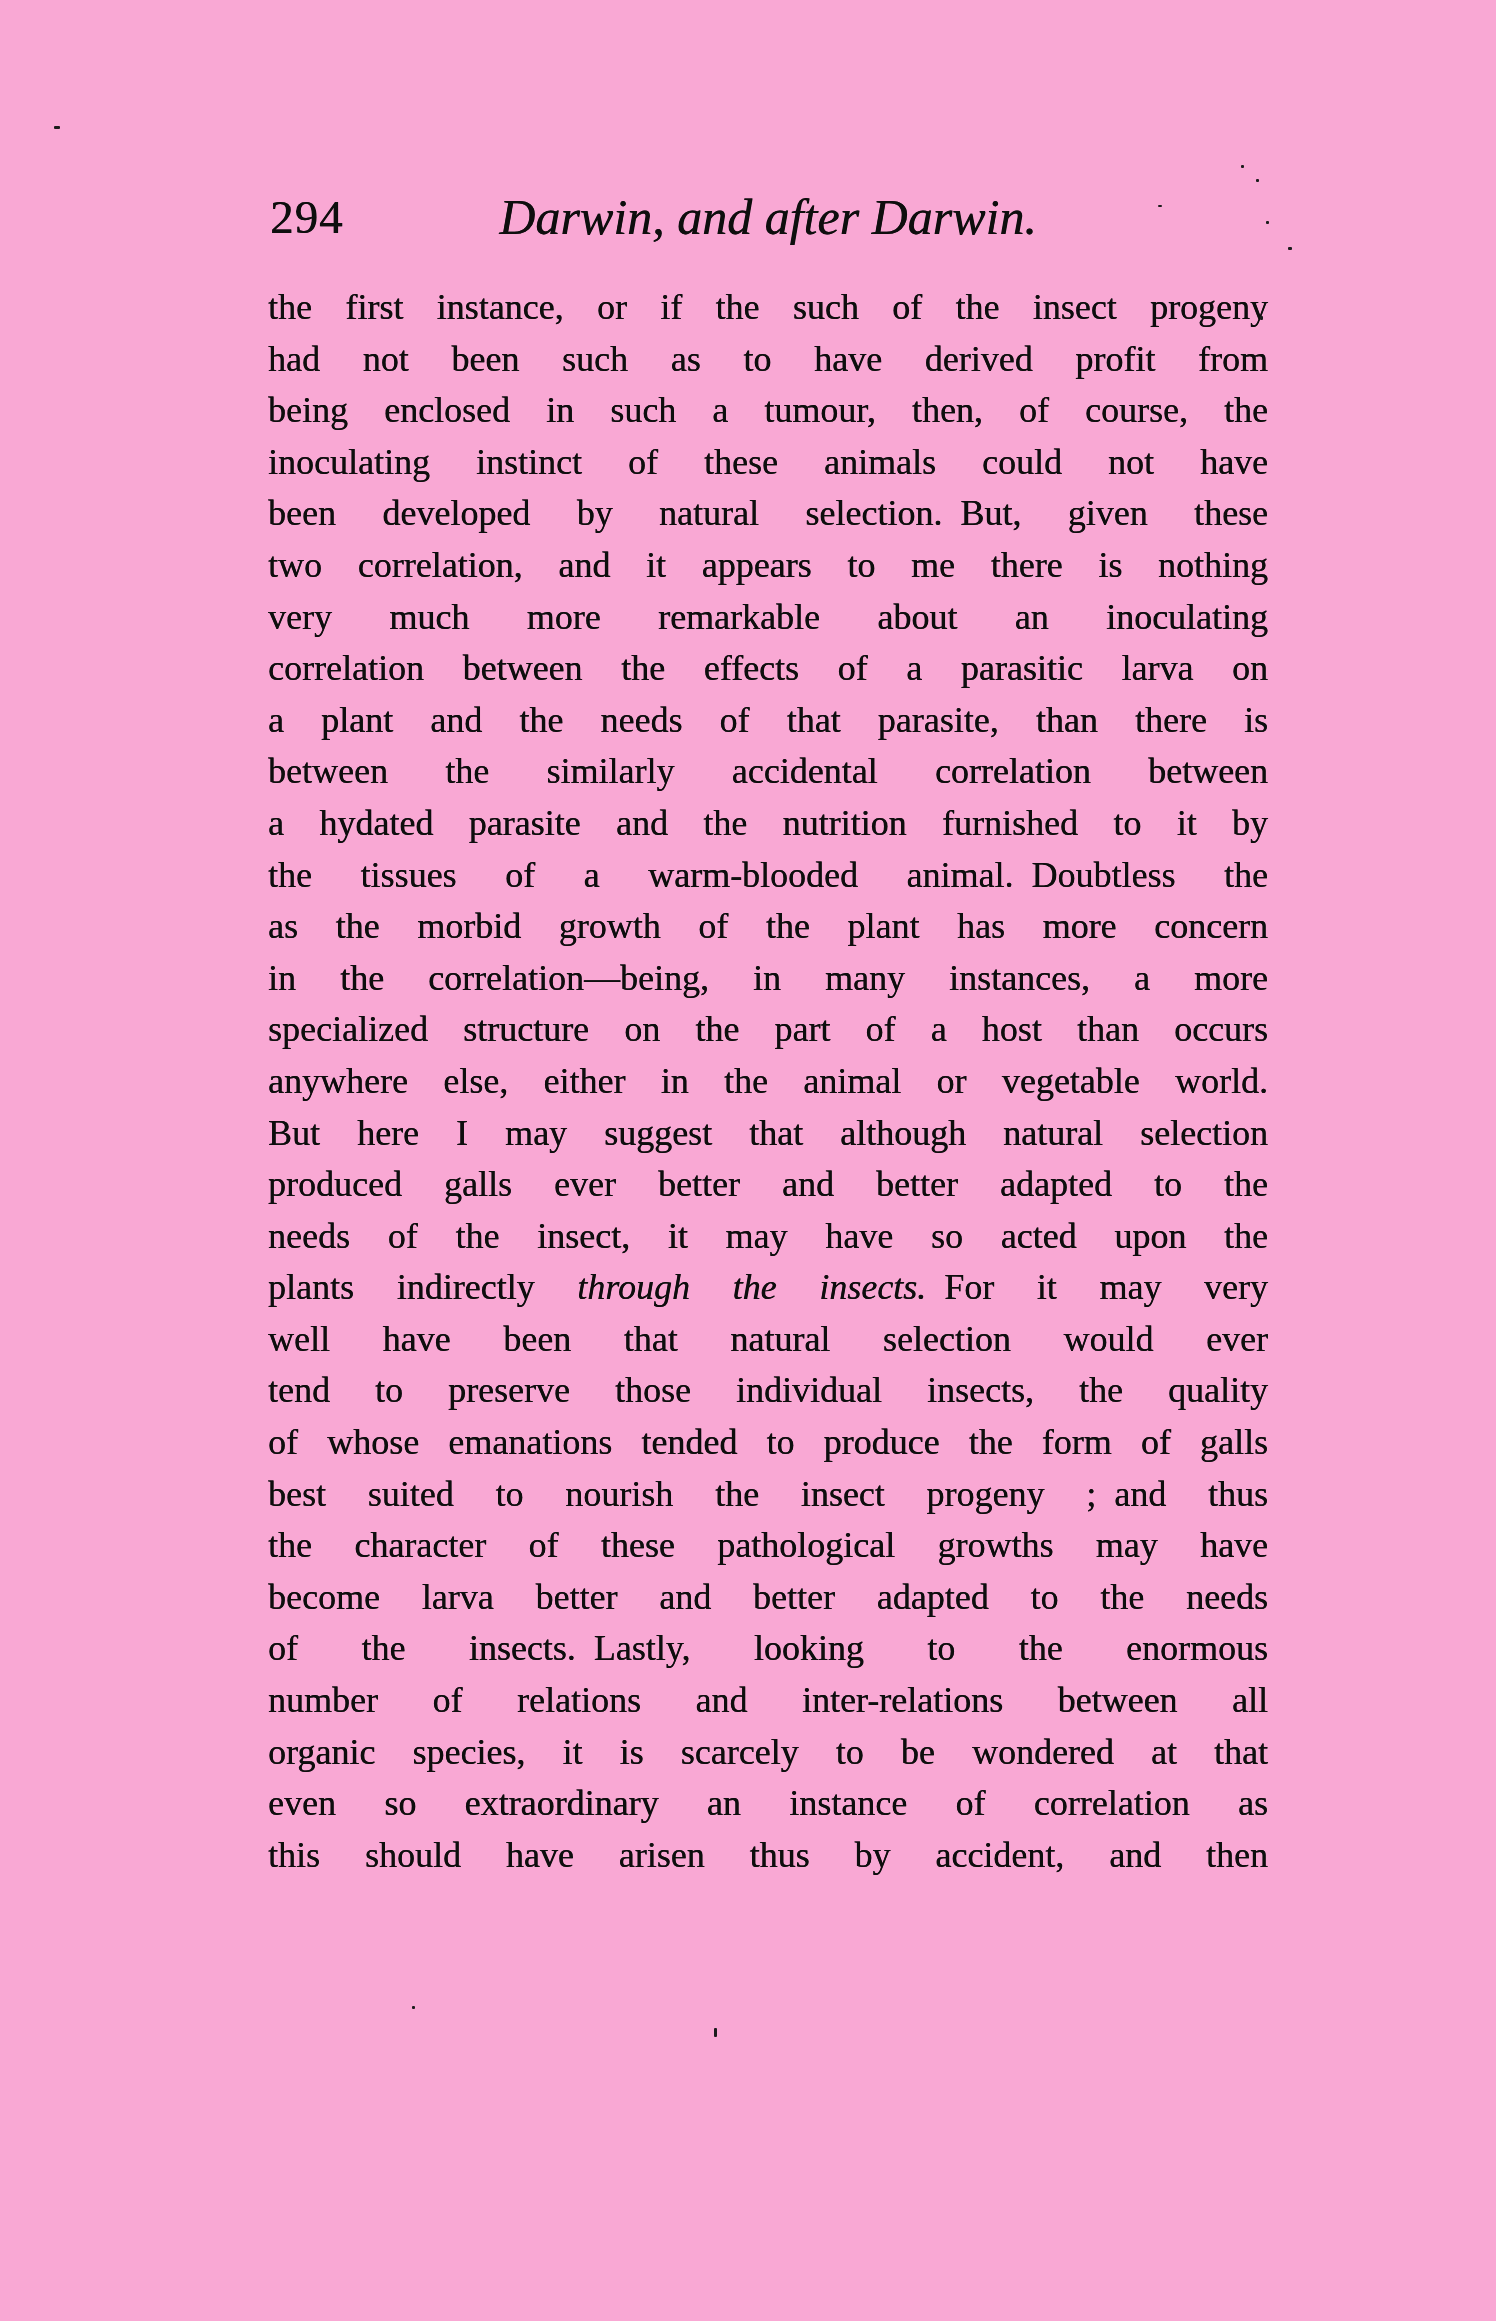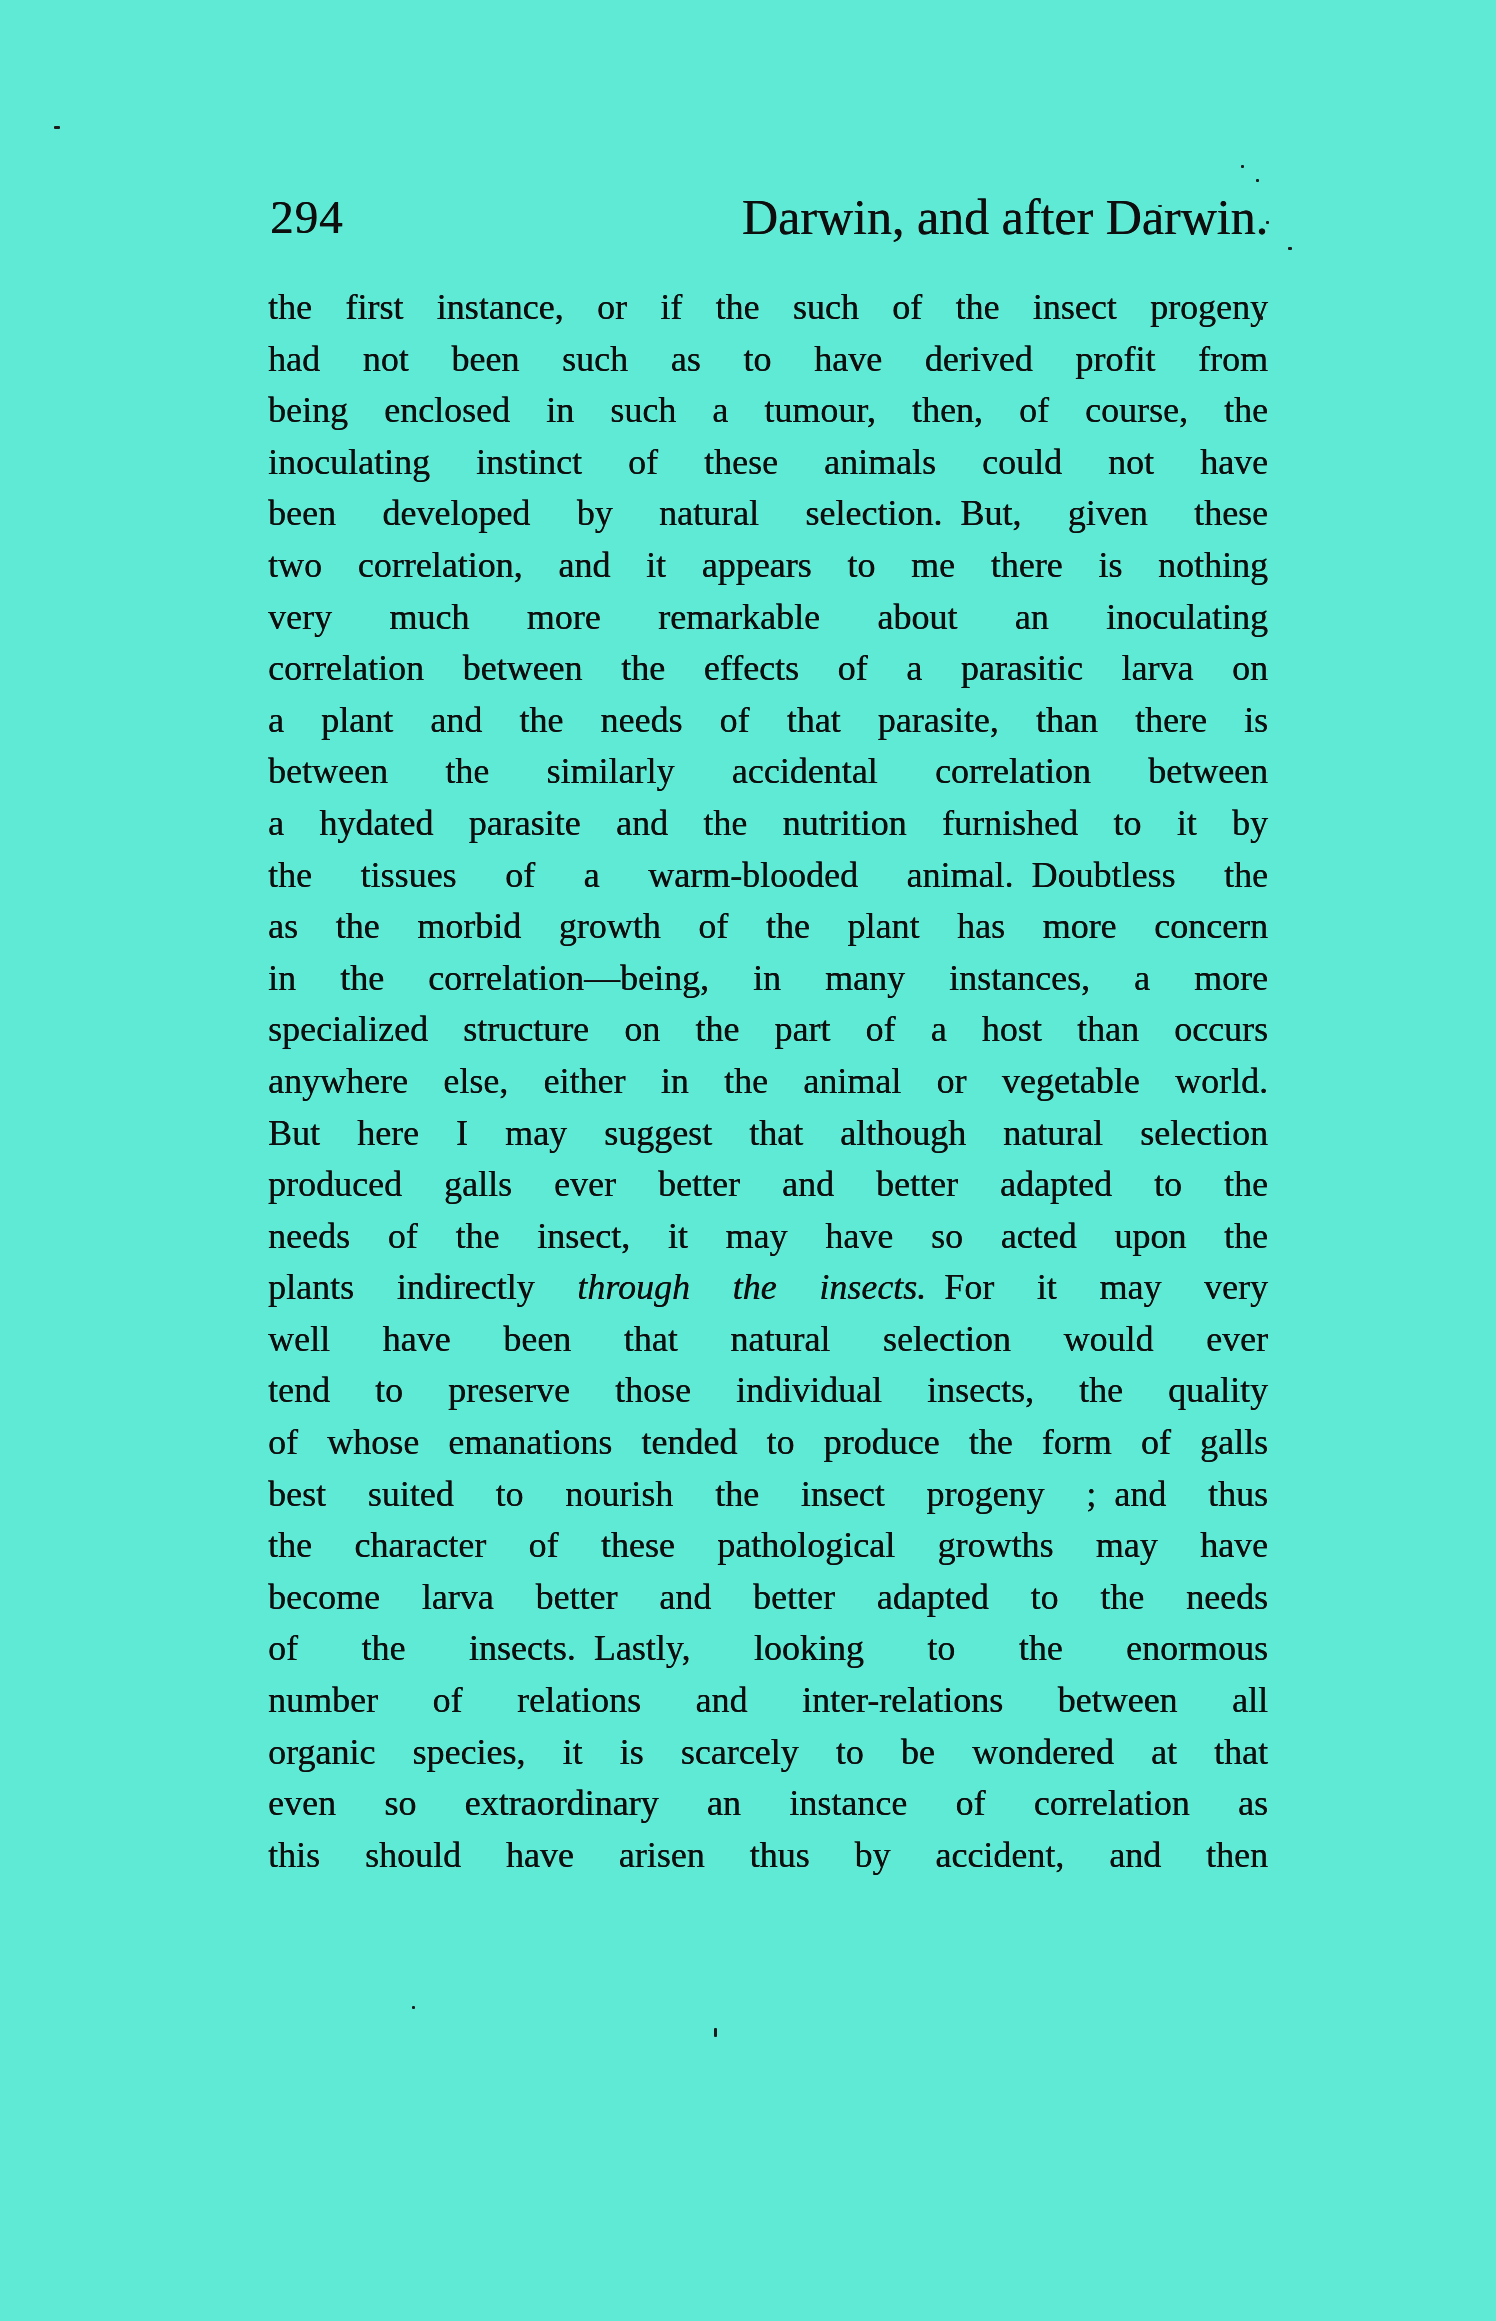--- a/index.html
+++ b/index.html
@@ -8,42 +8,43 @@
     height: 2321px;
     position: relative;
     background: #ffffff;
     overflow: hidden;
     font-family: "Liberation Serif", "DejaVu Serif", serif;
     color: #0e0e0e;
   }
   .scan-page {
     position: absolute;
     inset: 0;
-    background: #5eead4;
+    background: #f9a8d4;
   }
   .page-header {
     position: absolute;
     left: 268px;
     top: 191px;
     width: 1000px;
     height: 52px;
     line-height: 52px;
     white-space: nowrap;
   }
   .page-number {
     position: absolute;
     left: 2px;
     top: 0;
     font-size: 47px;
     letter-spacing: 1px;
     text-shadow: 0.4px 0 0 currentColor;
   }
   .running-title {
     display: block;
-    text-align: right;
+    text-align: center;
+    font-style: italic;
     font-size: 50px;
     text-shadow: 0.4px 0 0 currentColor;
   }
   .page-body {
     position: absolute;
     left: 268px;
     top: 282px;
     width: 1000px;
     font-size: 36px;
     line-height: 51.6px;

